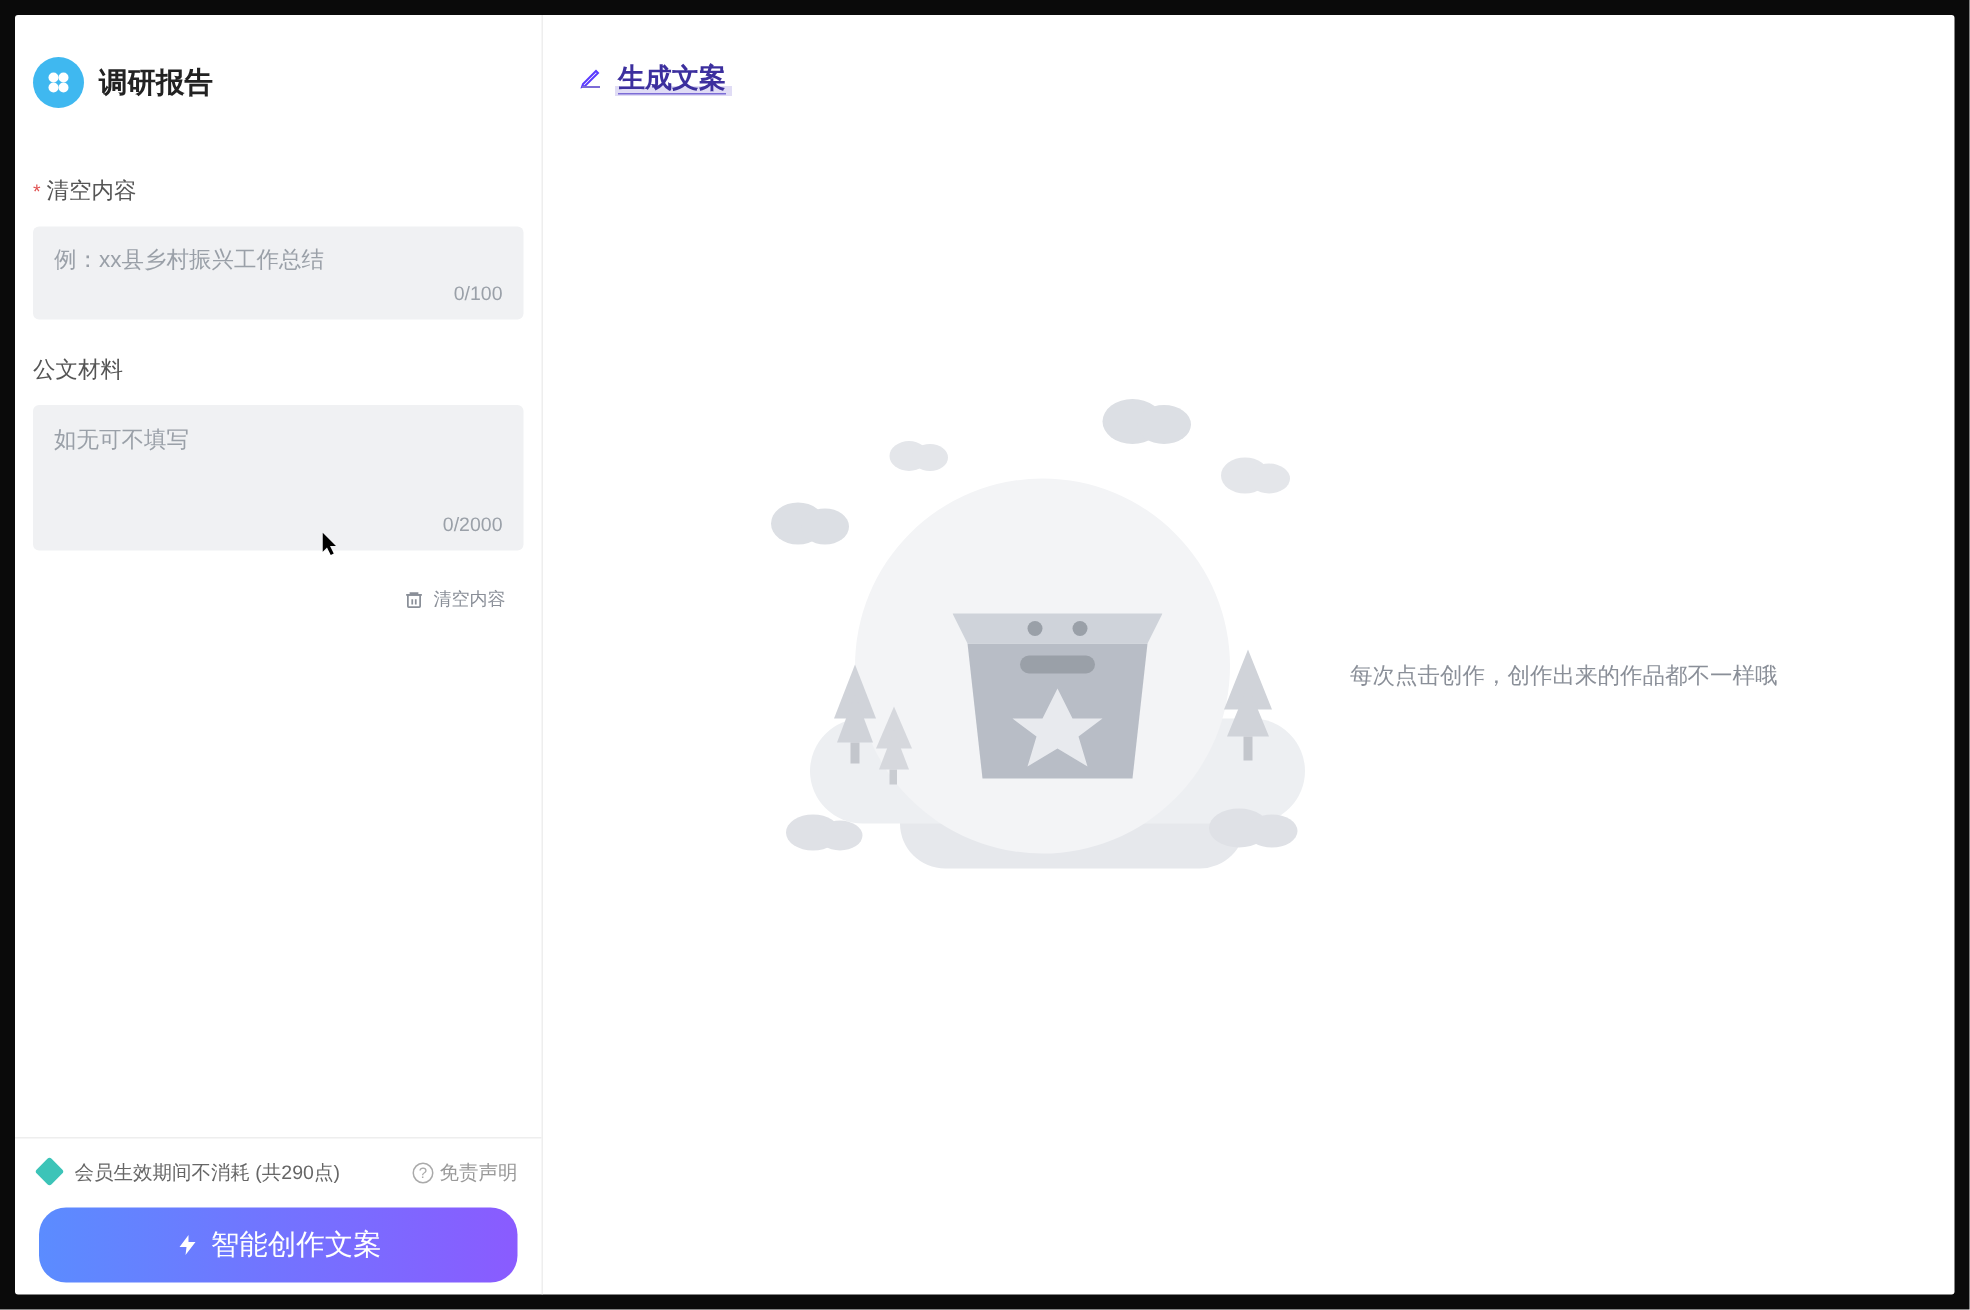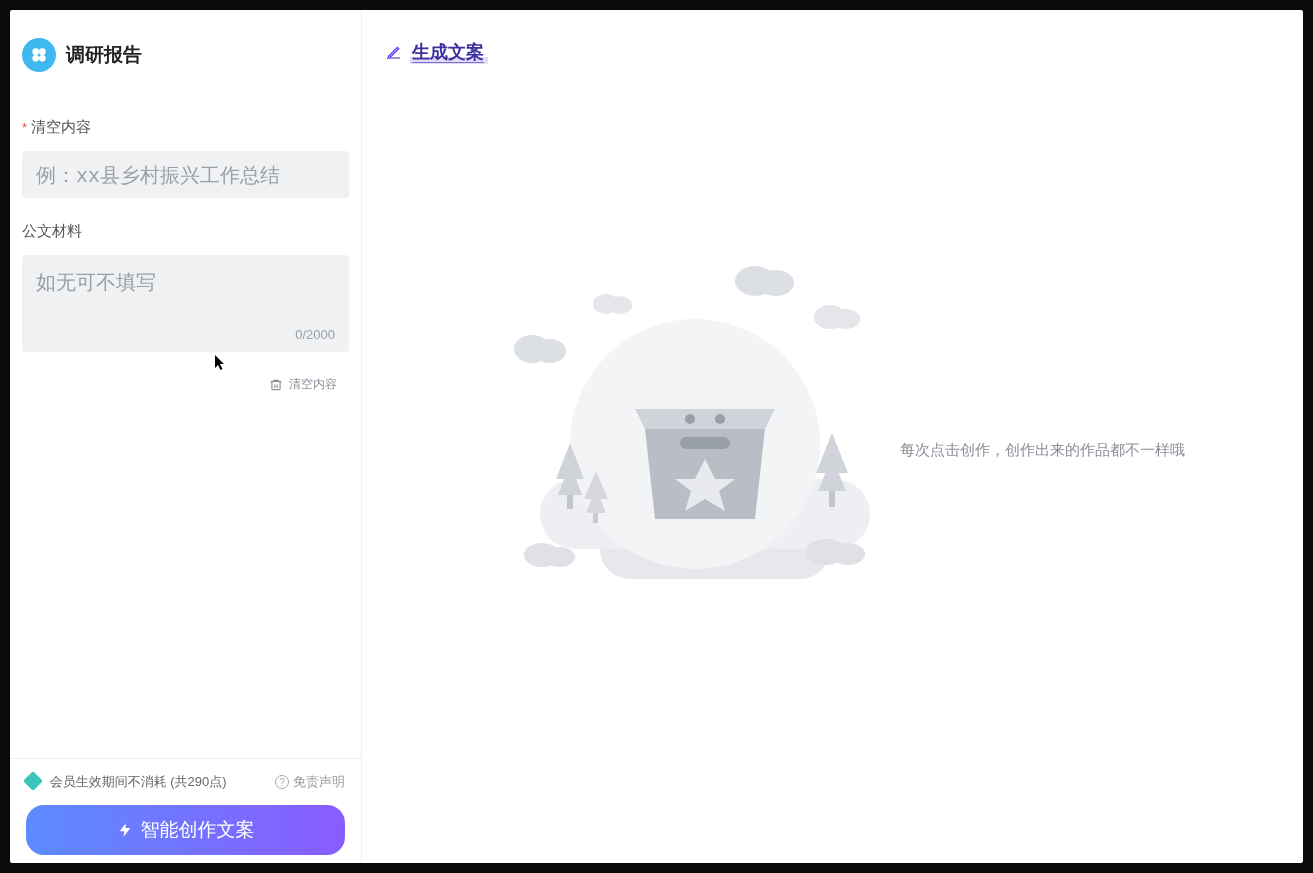--- a/index.html
+++ b/index.html
@@ -68,25 +68,25 @@
     background: #f0f1f3;
     border-radius: 4px;
     padding: 14px 14px 10px 14px;
     display: flex;
     flex-direction: column;
   }
   .input-box input, .input-box textarea {
     border: none;
     background: transparent;
     outline: none;
-    font-size: 20px;
+    font-size: 15px;
     color: #6d28d9;
     resize: none;
     width: 100%;
-    font-family: Liberation Mono, monospace;
+    font-family: Liberation Sans, sans-serif;
   }
   .input-box input::placeholder, .input-box textarea::placeholder {
     color: #9aa0a8;
   }
   .input-box textarea { min-height: 52px; }
   .counter {
     text-align: right;
     font-size: 13px;
     color: #9aa0a8;
     margin-top: 6px;
@@ -218,20 +218,21 @@
     </div>
 
     <div class="form-area">
 
       <div class="field-label first">
         <span class="req-star">*</span>
         <span>清空内容</span>
       </div>
       <div class="input-box">
         <input type="text" placeholder="例：xx县乡村振兴工作总结" style="">
+        <div class="counter">0/100</div>
       </div>
 
       <div class="field-label">
         <span>公文材料</span>
       </div>
       <div class="input-box">
         <textarea placeholder="如无可不填写" style=""></textarea>
         <div class="counter">0/2000</div>
       </div>
 

